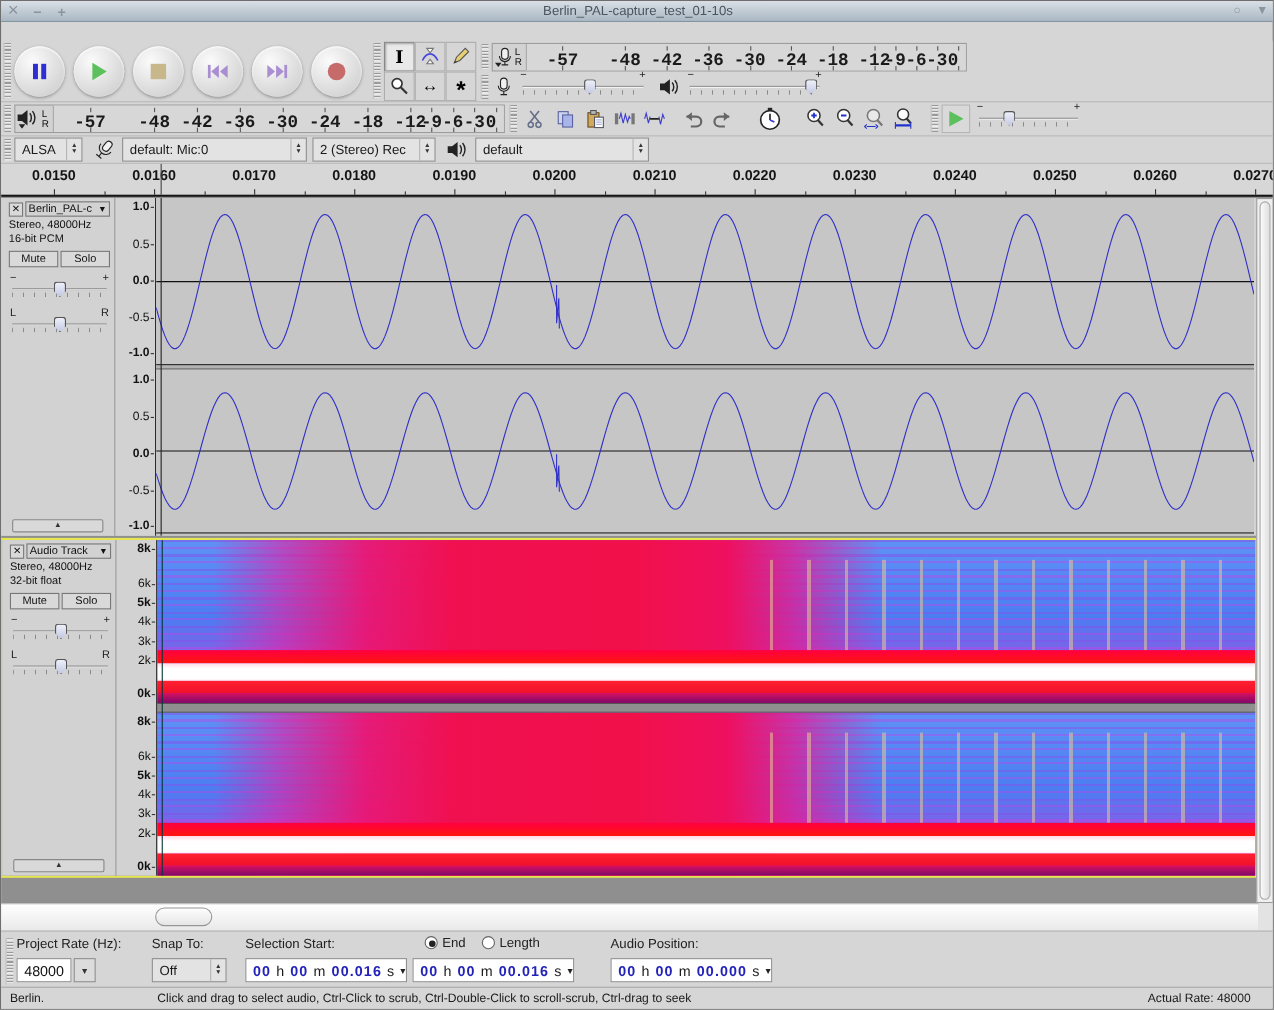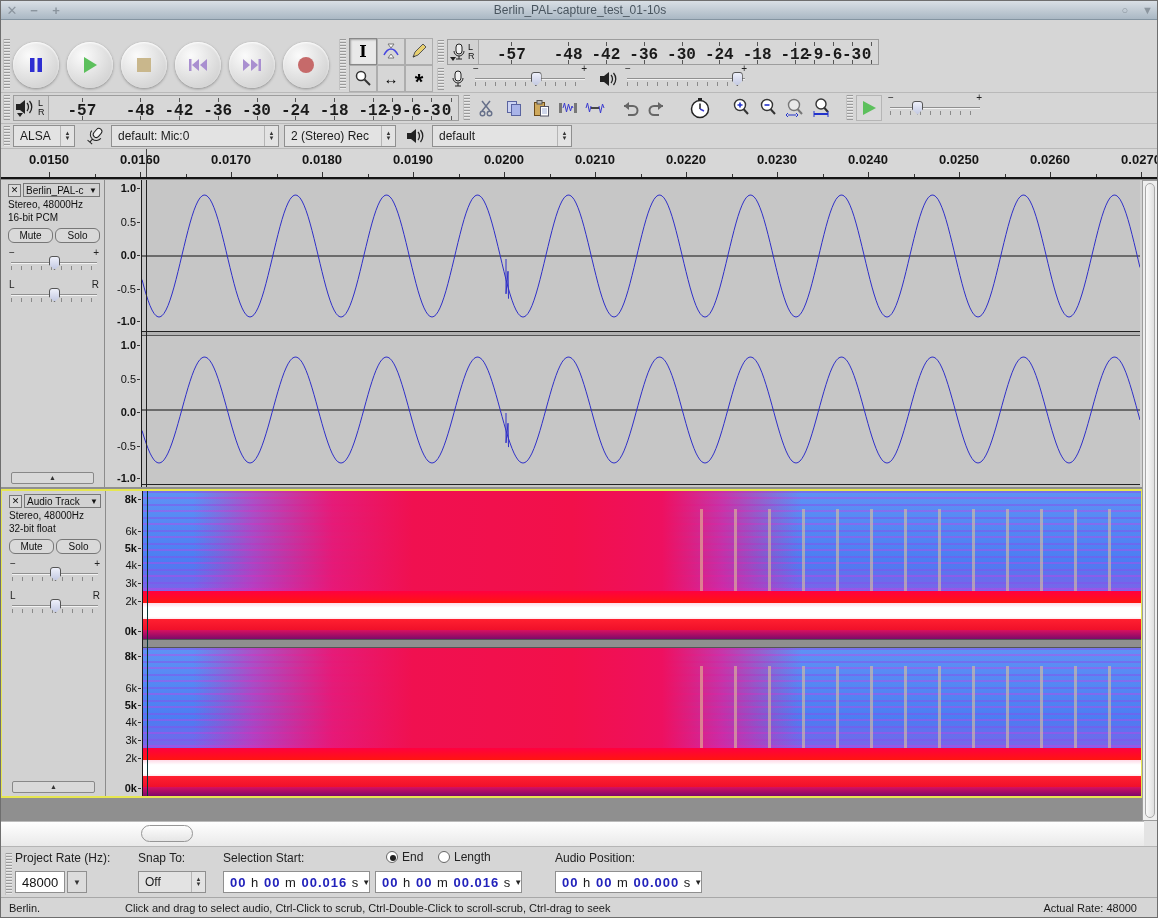--- a/index.html
+++ b/index.html
@@ -51,21 +51,21 @@
   
   #trackarea{left:0;top:178px;width:1158px;height:642px;background:#8f8f8f;}
   .track{position:absolute;left:0;width:1141px;display:flex;background:#d2d2d2;}
   .tpanel{width:104px;background:#d2d2d2;border-right:1px solid #8c8c8c;position:relative;padding:3px 4px 0 7px;}
   .tpanel .topline{display:flex;align-items:center;gap:2px;}
   .closebtn{width:13px;height:13px;border:1px solid #777;background:#d9d9d9;font-size:9px;line-height:11px;text-align:center;color:#111;}
   .titlecombo{flex:1;height:14px;border:1px solid #777;background:#d2d2d2;font-size:10px;color:#111;display:flex;align-items:center;padding:0 2px;white-space:nowrap;overflow:hidden;}
   .titlecombo .dd{margin-left:auto;font-size:8px;}
   .tinfo{font-size:10px;color:#111;margin-top:2px;white-space:nowrap;}
   .msrow{display:flex;gap:2px;margin-top:5px;}
-  .msbtn{flex:1;height:15px;border:1px solid #777;background:#d9d9d9;font-size:10px;color:#111;text-align:center;line-height:13px;border-radius:6px;}
+  .msbtn{flex:1;height:15px;border:1px solid #777;background:#d9d9d9;font-size:10px;color:#111;text-align:center;line-height:13px;border-radius:0;}
   .pslider{margin:12px 3px 0 3px;}
   .collapse{position:absolute;bottom:3px;left:10px;right:10px;height:12px;border:1px solid #888;background:#d9d9d9;text-align:center;font-size:7px;line-height:10px;color:#333;border-radius:2px;}
   .vruler{width:37px;background:#d2d2d2;border-right:1px solid #1a1a1a;position:relative;}
   .vr-label{position:absolute;right:5px;transform:translateY(-50%);font-size:11px;color:#111;}
   .vr-label.b{font-weight:bold;}
   .vr-label::after{content:"";position:absolute;right:-4px;top:50%;width:3px;height:1px;background:#333;}
   .tcontent{width:998px;position:relative;background:#c6c6c6;}
   .wavech{position:relative;background:#c6c6c6;border-bottom:1px solid #222;}
   .wavesep{height:4px;background:#b2b2b2;border-bottom:1px solid #555;}
   .specch{position:relative;overflow:hidden;
@@ -97,21 +97,21 @@
   .timefield .dd{margin-left:auto;font-size:8px;color:#222;padding-left:2px;}
   .t-d{color:#2222bb;}
   .t-u{color:#1a1a1a;font-weight:normal;padding:0 1px;}
   .radio{position:absolute;top:3px;display:flex;align-items:center;gap:4px;font-size:12px;color:#222;}
   .rdot{width:12px;height:12px;border-radius:50%;border:1px solid #666;background:#fff;position:relative;}
   .rdot.on::after{content:"";position:absolute;left:3px;top:3px;width:6px;height:6px;border-radius:50%;background:#222;}
 
   
   #statusbar{left:0;top:896px;width:1158px;height:22px;background:#d6d6d6;border-top:1px solid #a8a8a8;font-size:11px;color:#1a1a1a;}
   #status-left{position:absolute;left:8px;top:4px;}
-  #status-mid{position:absolute;left:124px;top:4px;}
+  #status-mid{position:absolute;left:142px;top:4px;}
   #status-right{position:absolute;right:22px;top:4px;}
 
   svg{display:block;}
 </style>
 </head>
 <body>
 
 <div id="win">
 
   <div class="abs" id="titlebar">
@@ -466,21 +466,21 @@
         <span>2 (Stereo) Rec</span>
           <span class="spin">
             <span>▲</span>
             <span>▼</span>
           </span>
       </div>
       <svg width="20" height="16" style="margin:0 6px 0 10px;">
           <polygon points="1,5 5,5 10,1 10,15 5,11 1,11" fill="#222"></polygon>
           <path d="M12 4c2 2 2 6 0 8M14.5 2c3 3.5 3 8.5 0 12" stroke="#222" fill="none" stroke-width="1.3"></path>
         </svg>
-      <div class="combo" style="width:140px;">
+      <div class="combo" style="width:158px;">
         <span>default</span>
           <span class="spin">
             <span>▲</span>
             <span>▼</span>
           </span>
       </div>
     </div>
   </div>
 
   <div class="abs" id="timeline">

